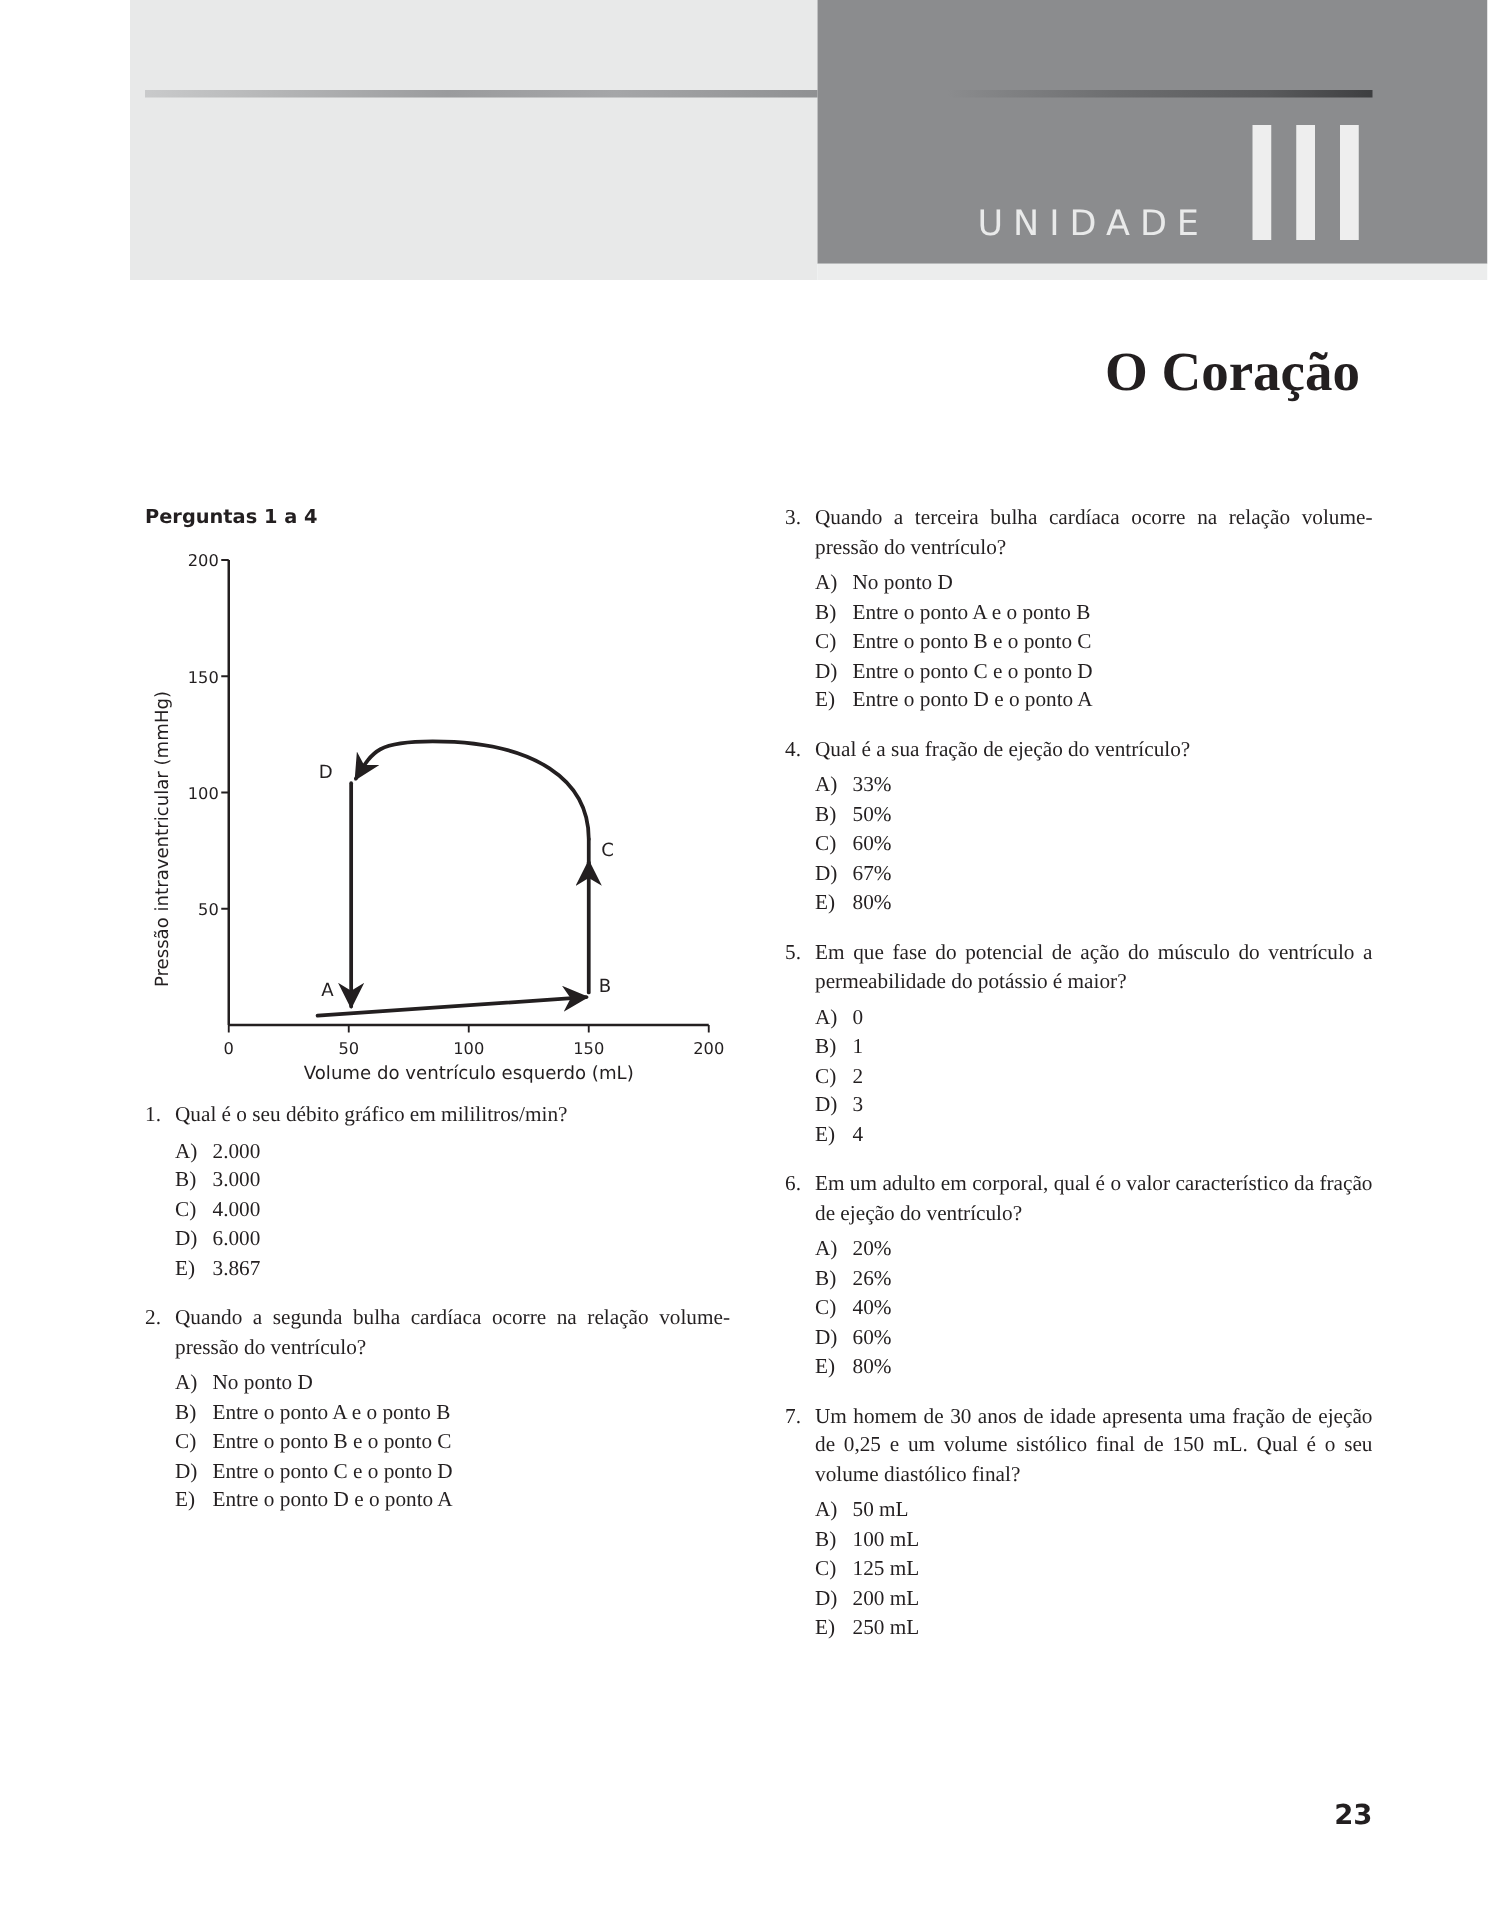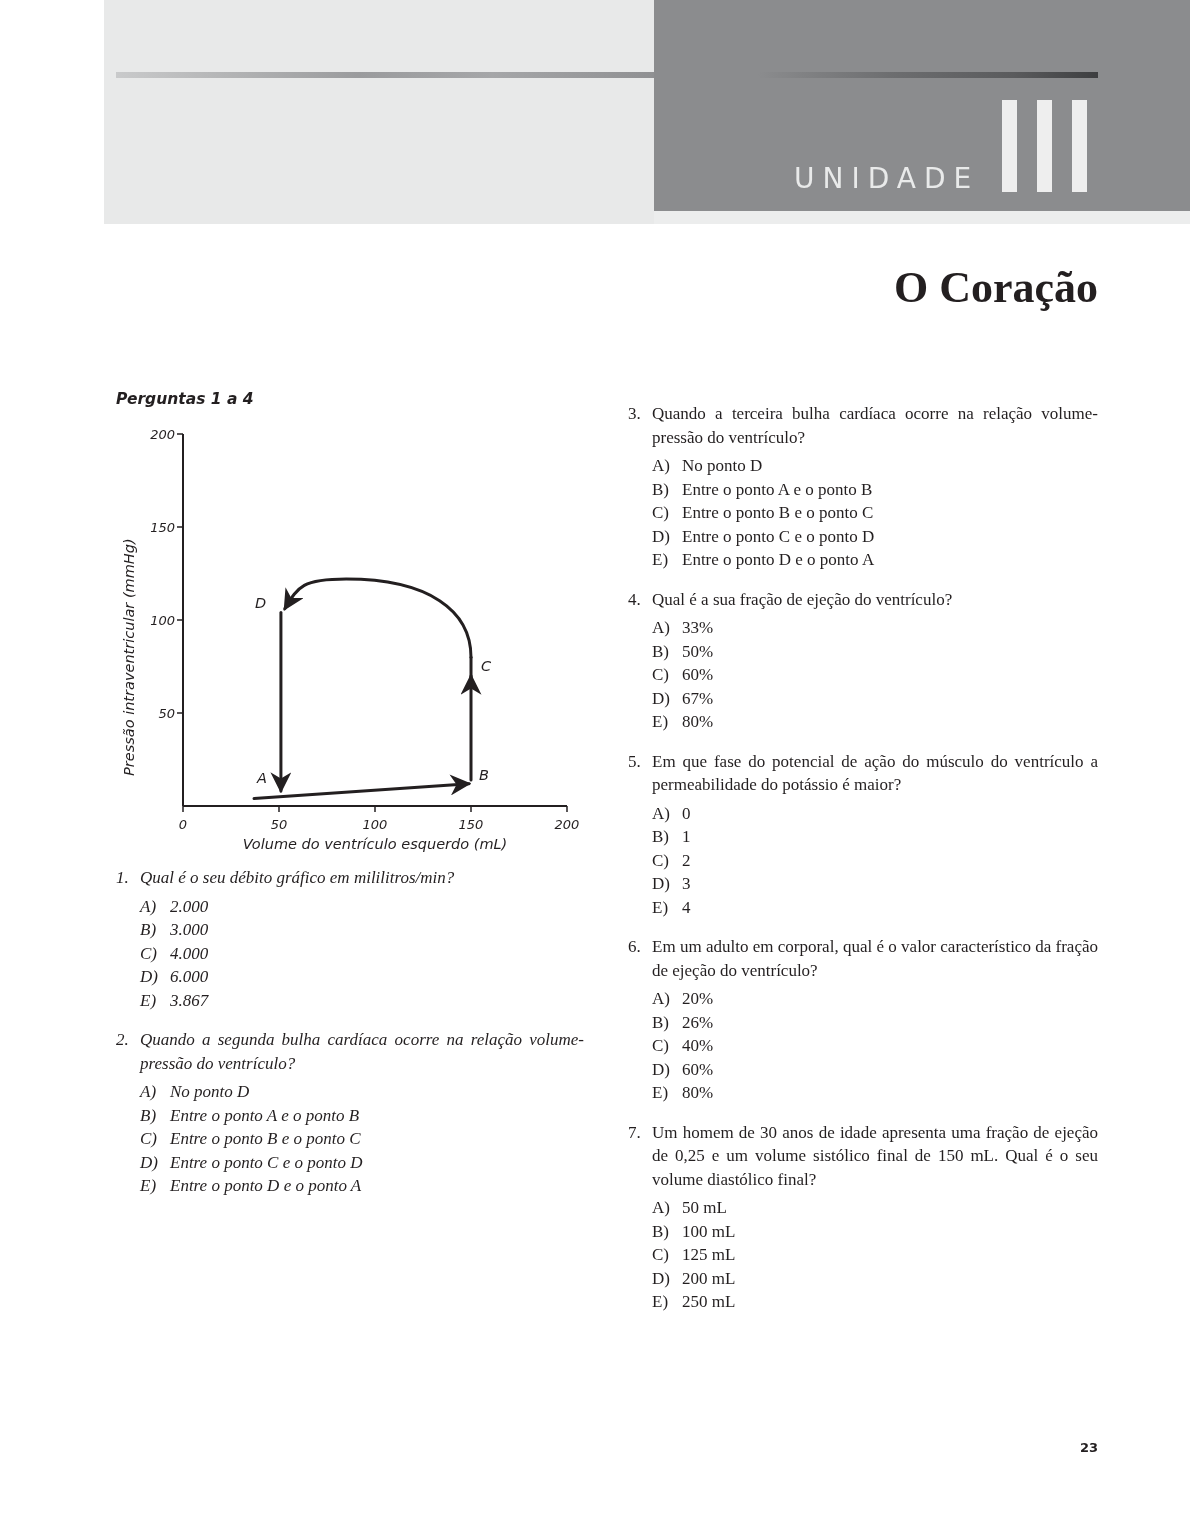--- a/index.html
+++ b/index.html
@@ -24,63 +24,63 @@
     position: absolute; left: 116px; top: 72px; width: 538px; height: 6px;
     background: linear-gradient(to right, #c9cacb 0%, #b4b5b6 20%, #9a9b9d 45%, #a5a6a8 70%, #8f9092 100%);
   }
   .rule-right {
     position: absolute; left: 758px; top: 72px; width: 340px; height: 6px;
     background: linear-gradient(to right, #8b8c8e 0%, #6c6d6f 40%, #5a5b5d 75%, #3d3e40 100%);
   }
   .unidade-label {
     position: absolute; left: 782px; top: 162px;
     font-family: "DejaVu Sans", sans-serif; font-size: 28px; letter-spacing: 8px;
-    color: #e9eaea; font-weight: normal; margin-left: 12px;
+    color: #e9eaea; font-weight: normal;
   }
   .roman-numeral { position: absolute; top: 100px; height: 92px; display: flex; gap: 20px; left: 1002px; }
   .roman-bar { width: 15px; height: 92px; background: #eeeeee; }
   .chapter-title {
     position: absolute; right: 92px; top: 262px;
     font-family: "Liberation Serif", serif; font-size: 44px; font-weight: bold; color: #231f20;
   }
-  .col-left { position: absolute; left: 116px; top: 388px; width: 468px; font-style: italic; }
+  .col-left { position: absolute; left: 116px; top: 402px; width: 468px; }
   .col-right { position: absolute; left: 628px; top: 402px; width: 470px; }
   .section-heading {
     font-family: "DejaVu Sans", sans-serif; font-weight: bold; font-size: 15.5px; line-height: 22px;
   }
   .intro-text { font-size: 17px; line-height: 23.5px; text-align: justify; margin: 0; }
   .question { margin: 0 0 16px 0; }
   .q-stem { display: flex; font-size: 17px; line-height: 23.5px; }
   .q-num { width: 24px; flex: none; }
   .q-text { flex: 1; text-align: justify; }
   .options { list-style: none; margin: 5px 0 0 24px; padding: 0; }
   .option { display: flex; font-size: 17px; line-height: 23.5px; }
   .opt-letter { width: 30px; flex: none; }
   .chart-wrap { position: relative; width: 480px; height: 440px; margin: 8px 0 8px -6px; }
   .chart-wrap svg text { font-family: "DejaVu Sans", sans-serif; }
   .page-number {
     position: absolute; right: 92px; top: 1440px;
-    font-family: "DejaVu Sans", sans-serif; font-weight: bold; font-size: 13px; margin-left: 24px;
+    font-family: "DejaVu Sans", sans-serif; font-weight: bold; font-size: 22px; margin-left: 24px;
   }
 </style>
 </head>
 <body>
 
 <div class="header-band-left"></div>
 <div class="header-band-right"></div>
 <div class="header-band-right-bottom"></div>
 <div class="rule-left"></div>
 <div class="rule-right"></div>
 <div class="unidade-label">UNIDADE</div>
 <div class="roman-numeral" title="III">
   <div class="roman-bar"></div>
   <div class="roman-bar"></div>
   <div class="roman-bar"></div>
 </div>
-<h1 class="chapter-title" style="margin:0;">O Coração</h1>
+<h1 class="chapter-title" style="margin:10px;">O Coração</h1>
 
 <div class="col-left">
   <div class="section-heading">Perguntas 1 a 4</div>
 
   <div class="chart-wrap">
     <svg id="pv-chart" width="480" height="440" viewBox="0 0 480 440">
       <defs>
         <marker id="arrow" viewBox="0 0 10 10" refX="9" refY="5" markerWidth="7" markerHeight="7" orient="auto-start-reverse">
           <path d="M0,0 L10,5 L0,10 L3,5 z" fill="#231f20"></path>
         </marker>

